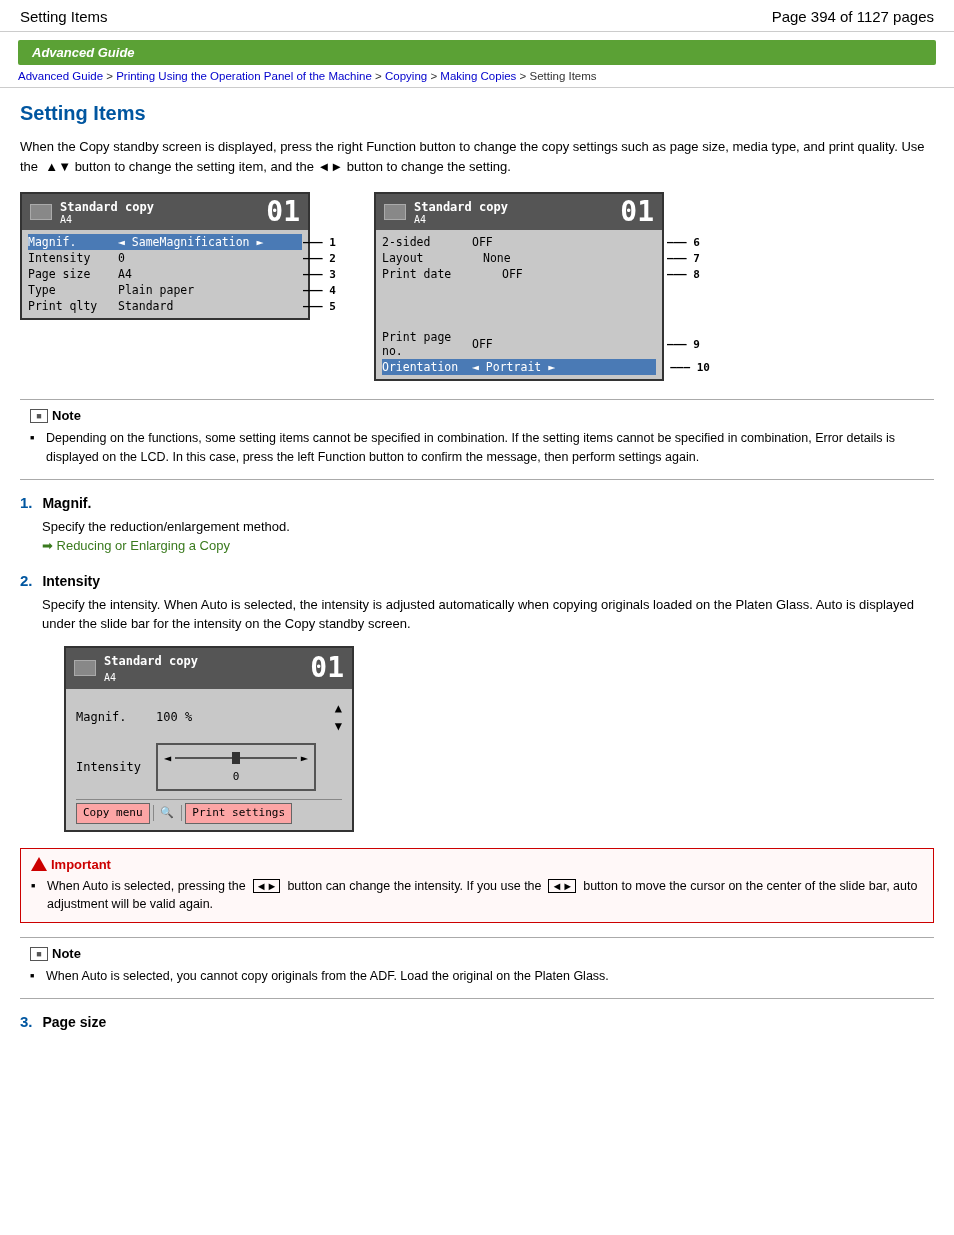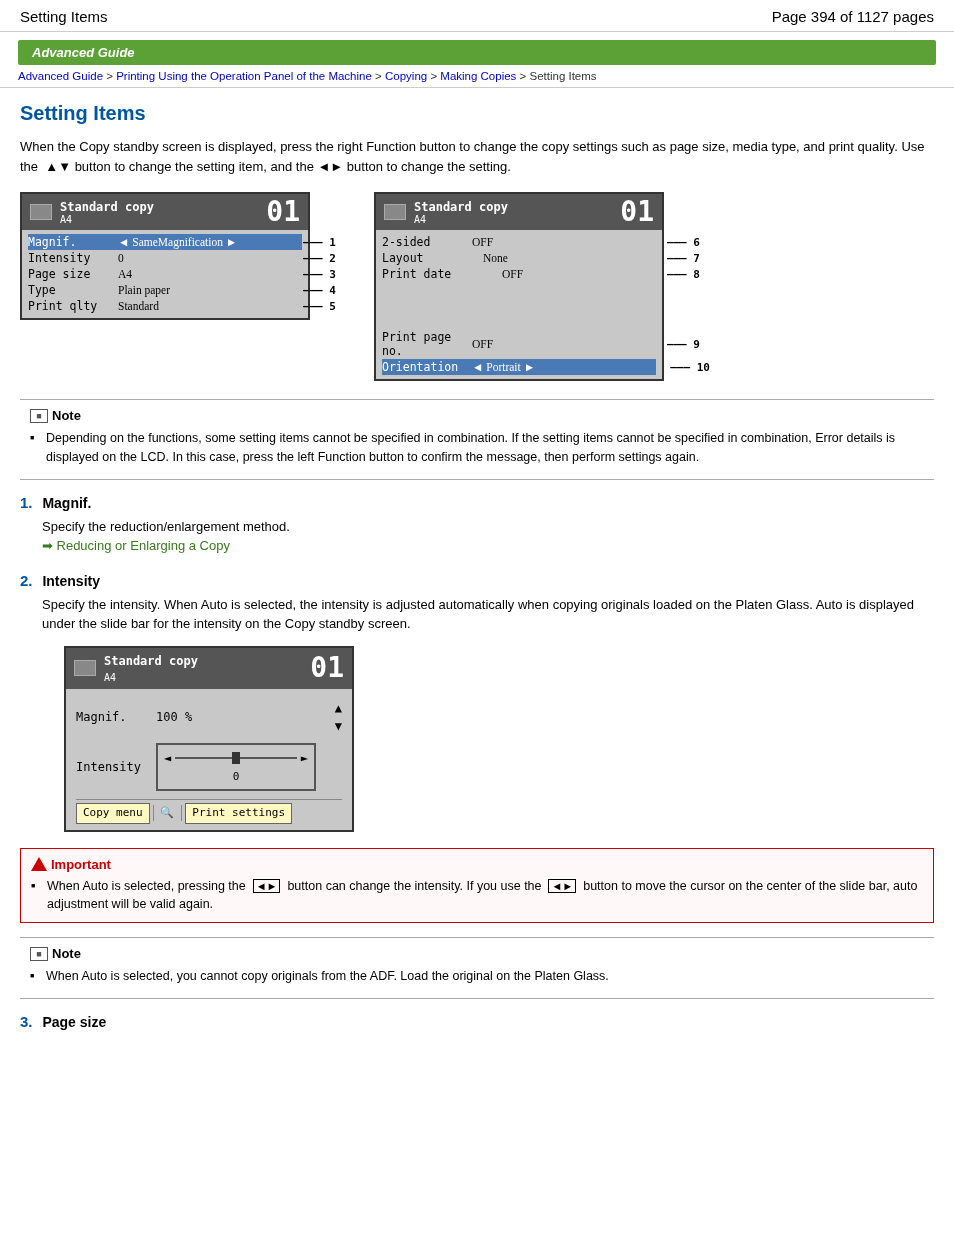--- a/index.html
+++ b/index.html
@@ -139,21 +139,20 @@
       background: #4a7ab5;
       color: #fff;
     }
     .screen-label {
       width: 90px;
       font-size: 11.5px;
     }
     .screen-value {
       flex: 1;
       font-size: 11.5px;
-      font-family: Liberation Serif, serif;
     }
 
     
     .note-box {
       border-top: 1px solid #aaa;
       border-bottom: 1px solid #aaa;
       padding: 8px 10px 8px 10px;
       margin-bottom: 14px;
       background: #fff;
     }
@@ -297,21 +296,21 @@
     .intensity-footer {
       display: flex;
       align-items: center;
       border-top: 1px solid #888;
       padding: 3px 0 0 0;
       margin-top: 4px;
       font-size: 11px;
     }
     .footer-btn {
       padding: 1px 6px;
-      background: #fef9c3;
+      background: #fca5a5;
       border: 1px solid #666;
       font-size: 11px;
     }
     .footer-sep {
       width: 1px;
       height: 16px;
       background: #888;
       margin: 0 3px;
     }
     .footer-icon {

